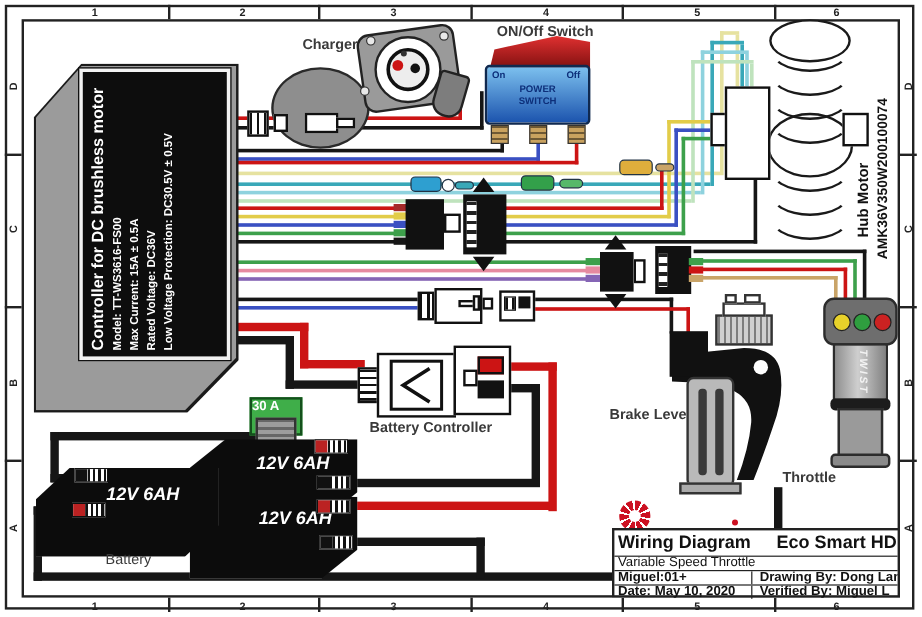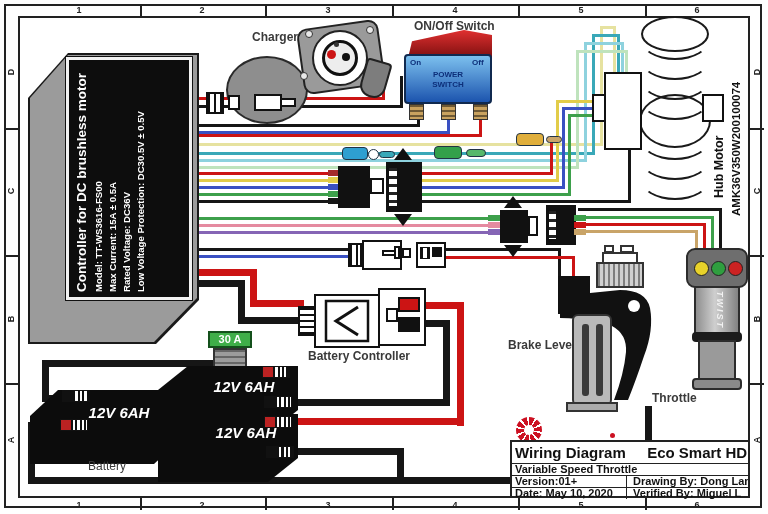--- a/index.html
+++ b/index.html
@@ -48,22 +48,22 @@
   .rot-in{position:absolute;left:0;transform-origin:0 0;transform:rotate(-90deg);font-weight:bold;color:#111;white-space:nowrap;}
   
   .blk{position:absolute;background:#111;}
   .pincol{position:absolute;background:#fff;background-image:repeating-linear-gradient(180deg,#222 0 3px,#fff 3px 8px);}
   .arr-up{position:absolute;width:0;height:0;border-left:9px solid transparent;border-right:9px solid transparent;border-bottom:12px solid #111;}
   .arr-dn{position:absolute;width:0;height:0;border-left:9px solid transparent;border-right:9px solid transparent;border-top:12px solid #111;}
   .crimp{position:absolute;}
   .stripe-conn{background-image:repeating-linear-gradient(90deg,#111 0 2px,#fff 2px 6px);}
   .stripe-conn-h{background-image:repeating-linear-gradient(180deg,#111 0 2px,#fff 2px 6px);}
   
-  .fuse-top{left:208px;top:331px;width:44px;height:17px;background:var(--fuse-green);border:2px solid #14501c;box-sizing:border-box;
-    color:#fff;font-weight:bold;font-size:11px;text-align:center;line-height:13px;}
+  .fuse-top{left:208px;top:331px;width:44px;height:32px;background:var(--fuse-green);border:2px solid #14501c;box-sizing:border-box;
+    color:#fff;font-weight:bold;font-size:11px;line-height:13px;}
   .fuse-body{left:213px;top:348px;width:34px;height:26px;background:#8f8f8f;border:2px solid #333;box-sizing:border-box;
     background-image:repeating-linear-gradient(180deg,#666 0 2px,#9c9c9c 2px 6px);}
   
   .bat3d{position:absolute;background:#0c0c0c;
     filter:drop-shadow(0 2px 0 #fff) drop-shadow(0 -2px 0 #fff) drop-shadow(2px 0 0 #fff) drop-shadow(-2px 0 0 #fff);}
   .bat-txt{position:absolute;color:#fff;font-weight:bold;font-style:italic;font-size:15px;text-align:center;}
   .term{position:absolute;height:12px;background:#fff;border:1px solid #111;display:flex;box-sizing:border-box;}
   .term .cap{width:10px;height:100%;}
   .term .str{flex:1;background-image:repeating-linear-gradient(90deg,#111 0 2px,#fff 2px 4.5px);}
   
@@ -406,25 +406,25 @@
   <div class="lbl" style="left:652px;top:391px;">Throttle</div>
 
   <div class="abs logo-gear"></div>
   <div class="abs logo-hole"></div>
   <div class="dot" style="left:610px;top:433px;width:5px;height:5px;background:var(--brand-red);"></div>
   <div class="abs tb">
     <div class="tb-row" style="height:22px;line-height:21px;">
       <span class="tb-cell" style="font-size:15px;font-weight:bold;">Wiring Diagram</span>
       <span class="tb-cell" style="font-size:15px;font-weight:bold;padding-left:14px;">Eco Smart HD</span>
     </div>
+    <div class="tb-row" style="height:12px;line-height:11px;font-size:11px;font-weight:normal;">
+      <span class="tb-cell">Variable Speed Throttle</span>
+    </div>
     <div class="tb-row" style="height:12px;line-height:11px;font-size:11px;font-weight:bold;">
-      <span class="tb-cell">Variable Speed Throttle</span>
-    </div>
-    <div class="tb-row" style="height:12px;line-height:11px;font-size:11px;font-weight:bold;">
-      <span class="tb-cell" style="width:115px;border-right:1px solid #222;">Version:01+</span>
+      <span class="tb-cell" style="width:115px;border-right:1px solid #222;">Miguel:01+</span>
       <span class="tb-cell">Drawing By: Dong Lam</span>
     </div>
     <div class="tb-row" style="height:12px;line-height:11px;font-size:11px;font-weight:bold;border-bottom:none;">
       <span class="tb-cell" style="width:115px;border-right:1px solid #222;">Date: May 10, 2020</span>
       <span class="tb-cell">Verified By: Miguel L</span>
     </div>
   </div>
 </div>
 
 </body></html>

